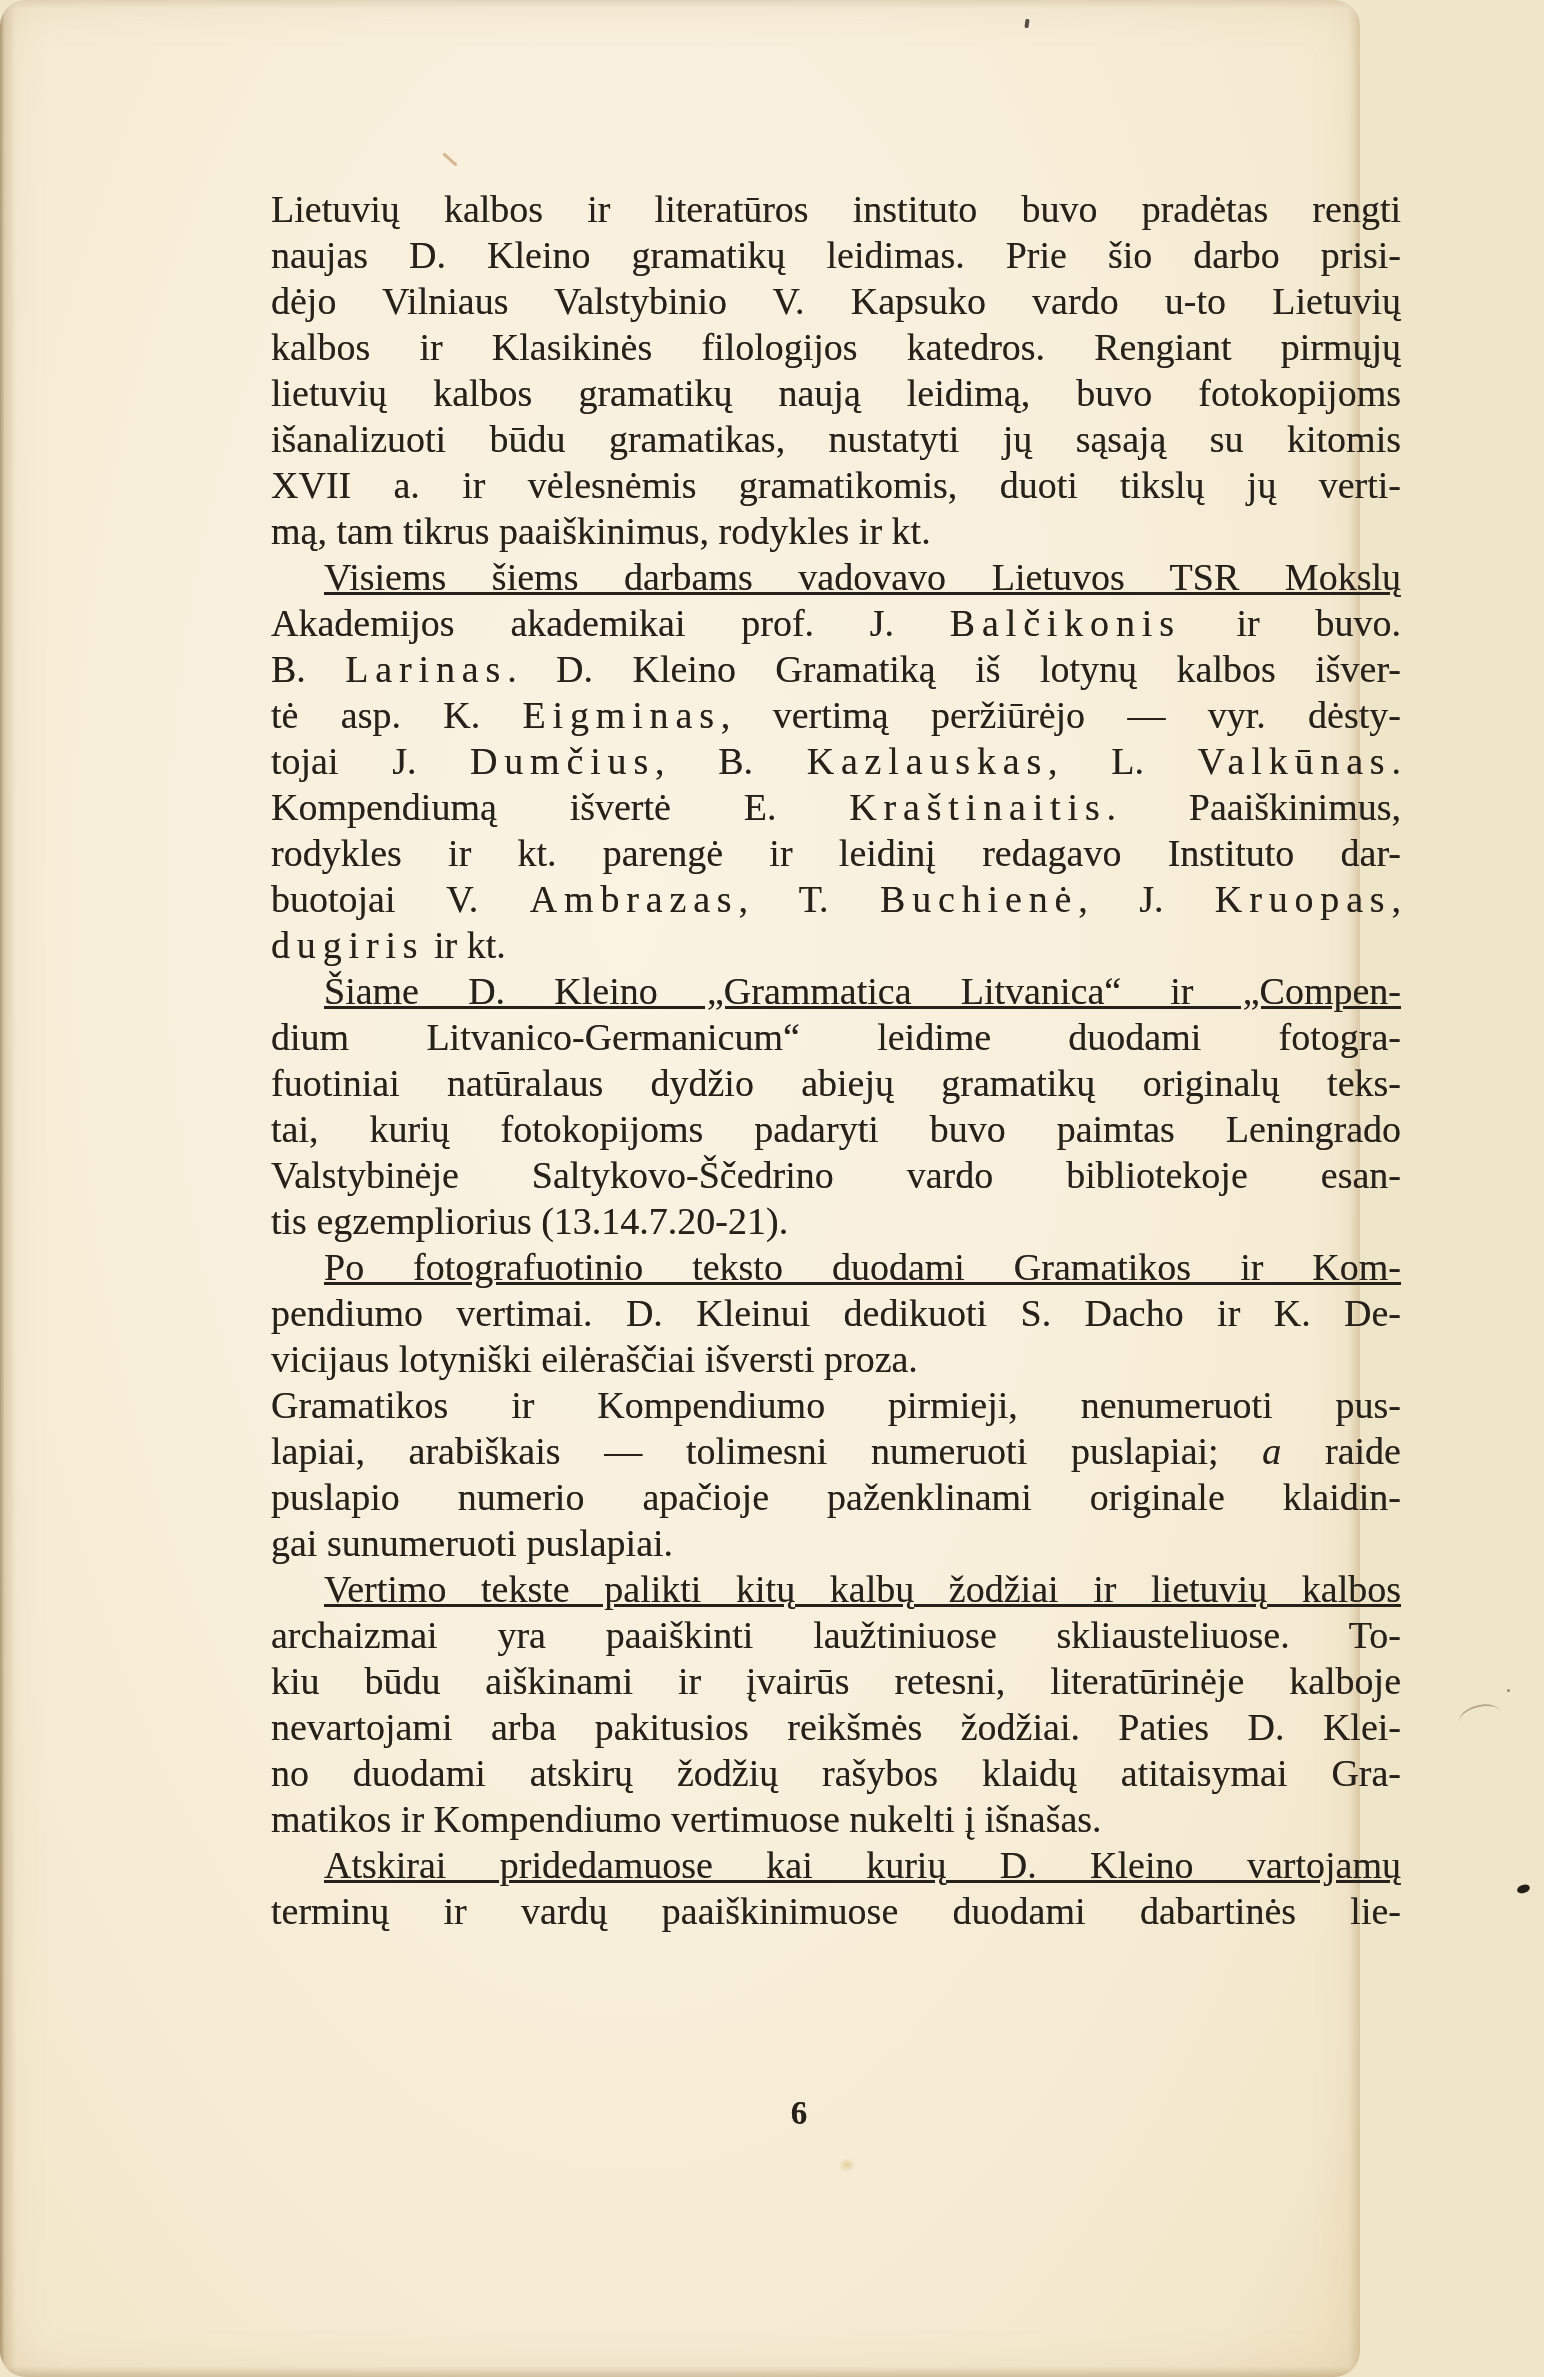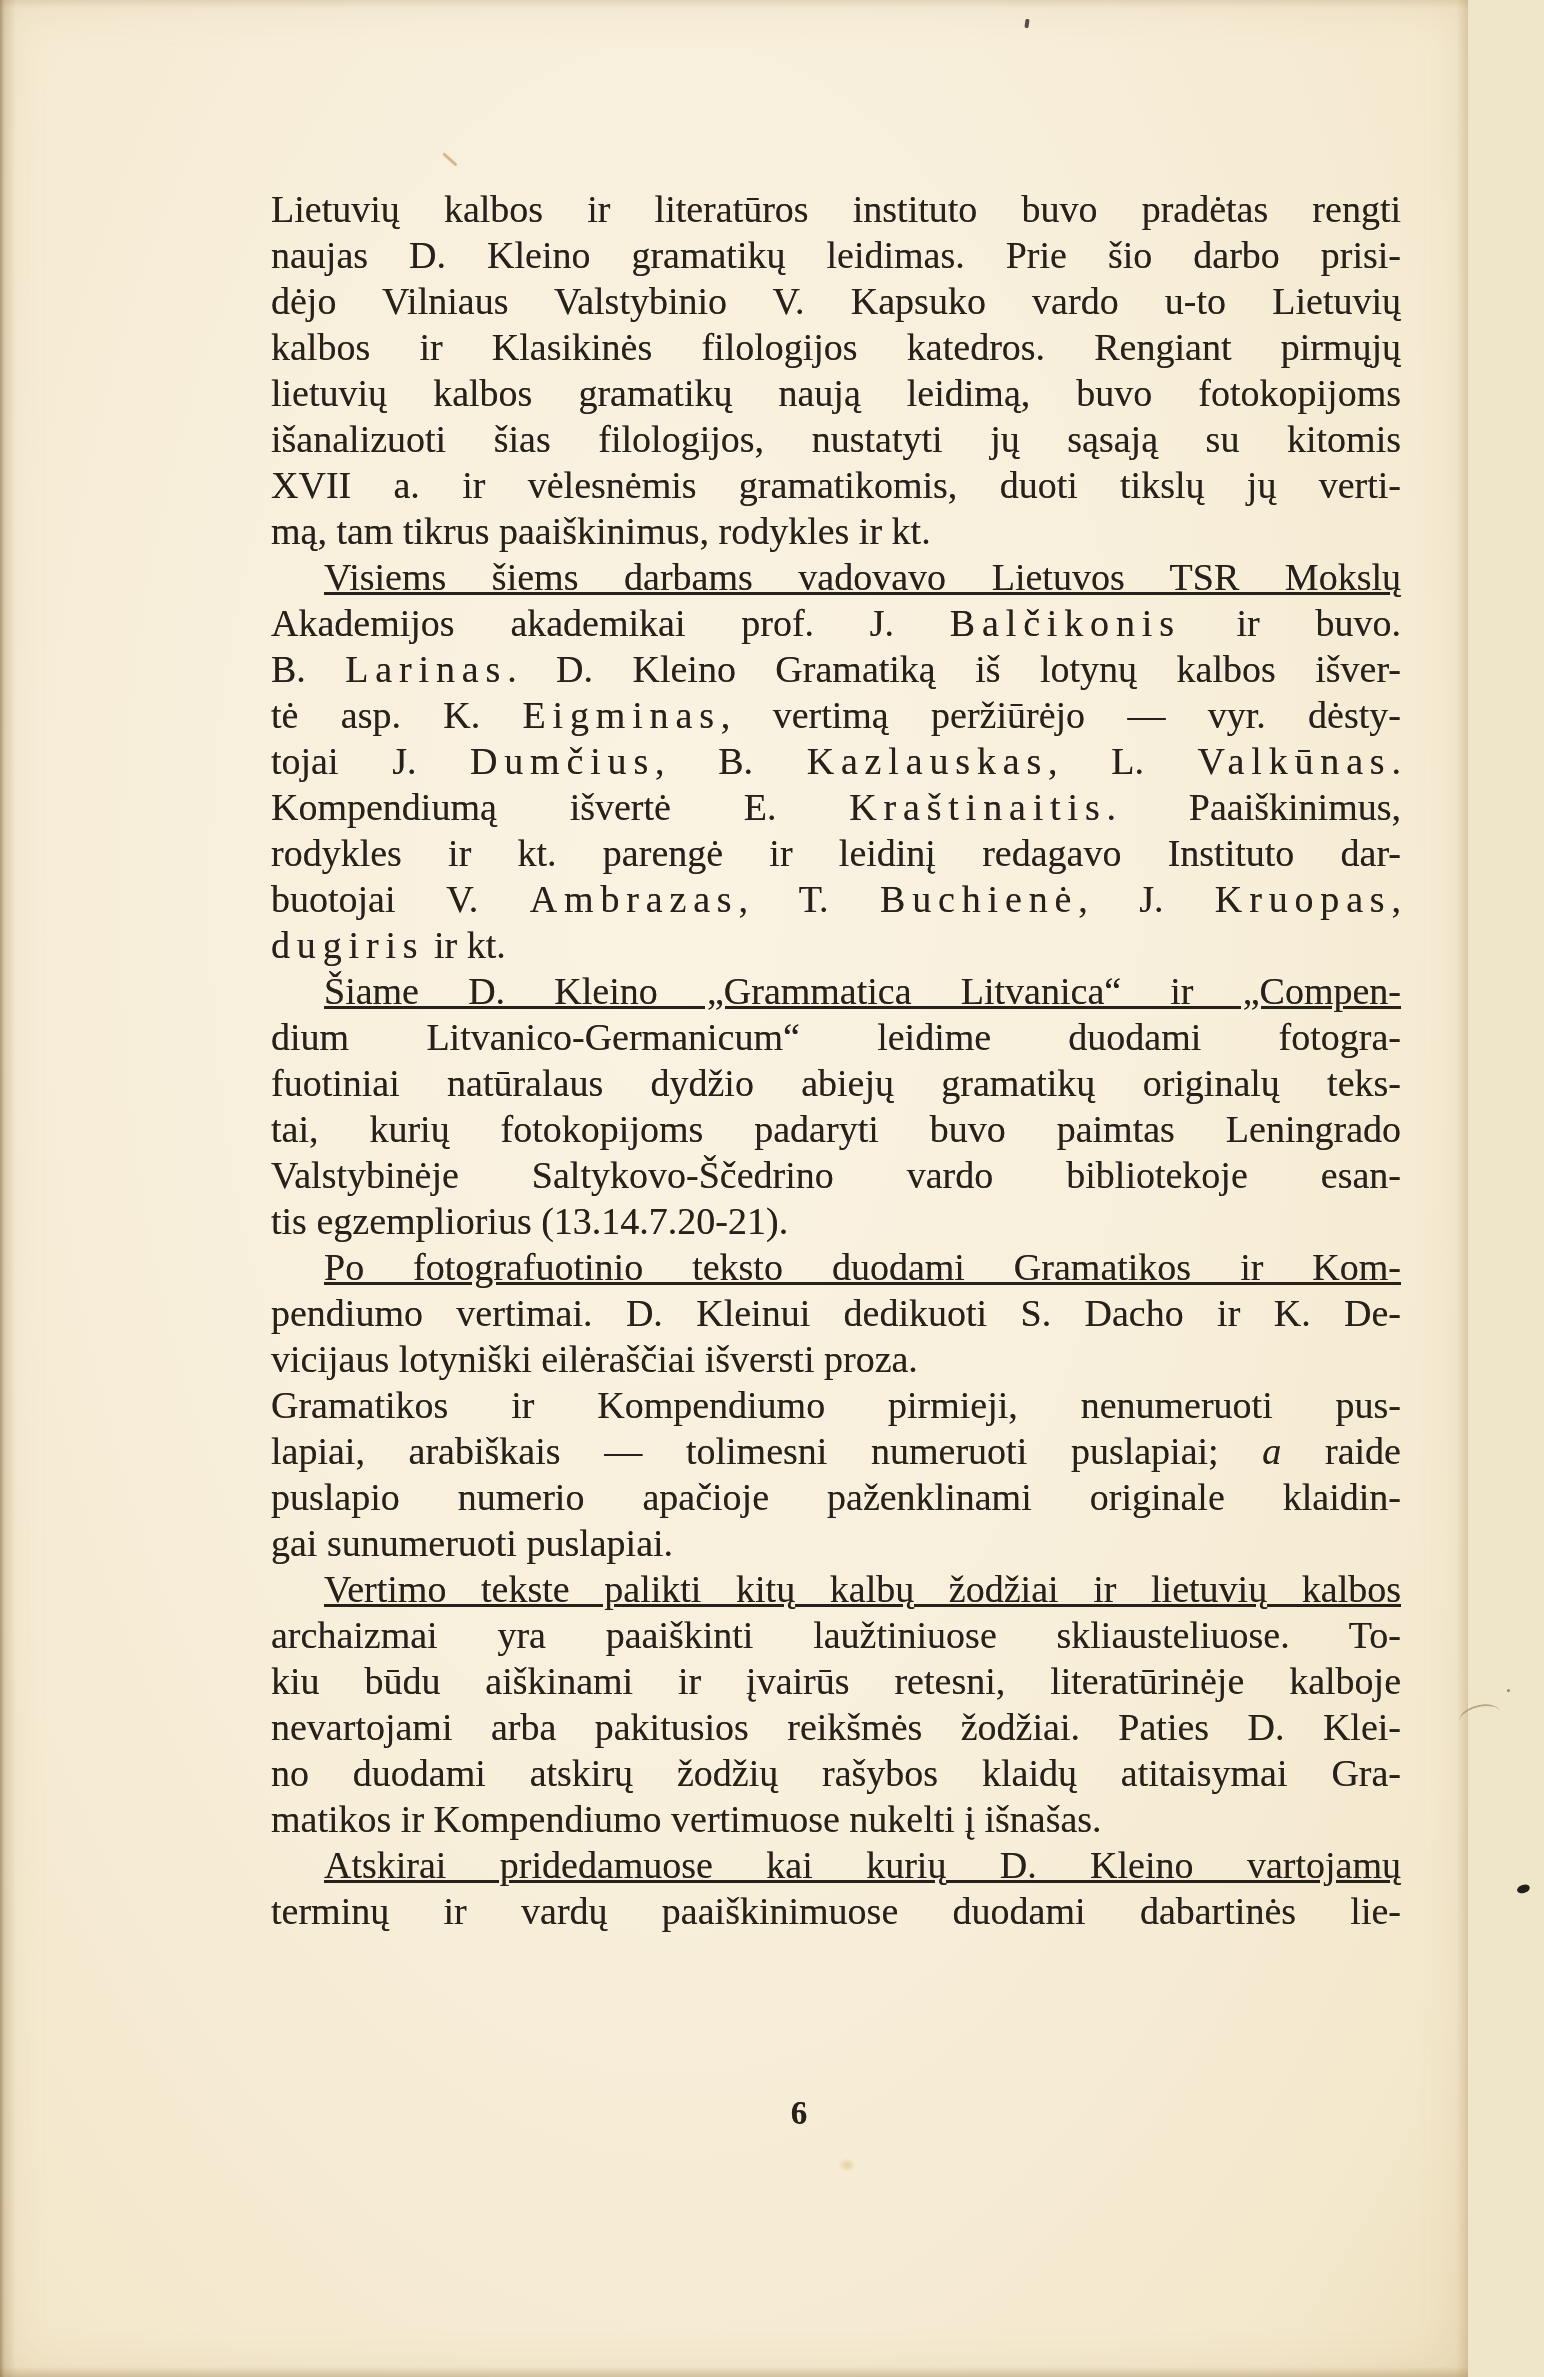--- a/index.html
+++ b/index.html
@@ -5,29 +5,30 @@
   html, body {
     margin: 0;
     padding: 0;
     width: 1544px;
     height: 2377px;
     overflow: hidden;
     background: #efe5c9;
   }
   .page {
     position: relative;
-    width: 1468px;
+    width: 1360px;
     height: 2377px;
     background:
       linear-gradient(90deg, rgba(104,78,38,0.50) 0px, rgba(150,118,65,0.22) 4.7px, rgba(0,0,0,0) 16px),
       linear-gradient(270deg, rgba(158,126,70,0.24) 0px, rgba(0,0,0,0) 11.6px),
       linear-gradient(180deg, rgba(140,110,60,0.14) 0px, rgba(0,0,0,0) 8.4px),
       linear-gradient(0deg, rgba(136,106,56,0.28) 0px, rgba(0,0,0,0) 10.5px),
       radial-gradient(ellipse at 46% 38%, #faf3e2 0%, #f8efdb 48%, #f3e7cb 88%, #eddfbd 100%);
     box-shadow: inset 0 0 47px rgba(165,135,85,0.18);
+    border-radius: 26px;
   }
   .textblock {
     position: absolute;
     left: 271px;
     top: 186px;
     width: 1130px;
     color: #26211a;
   }
   .line {
     font-family: "Liberation Serif", serif;
@@ -92,21 +93,21 @@
 <body>
 
 <div class="page">
 
   <div class="textblock">
       <div class="line"><span>Lietuvių kalbos ir literatūros instituto buvo pradėtas rengti</span></div>
       <div class="line"><span>naujas D. Kleino gramatikų leidimas. Prie šio darbo prisi-</span></div>
       <div class="line"><span>dėjo Vilniaus Valstybinio V. Kapsuko vardo u-to Lietuvių</span></div>
       <div class="line"><span>kalbos ir Klasikinės filologijos katedros. Rengiant pirmųjų</span></div>
       <div class="line"><span>lietuvių kalbos gramatikų naują leidimą, buvo fotokopijoms</span></div>
-      <div class="line"><span>išanalizuoti šias filologijos, nustatyti jų sąsają su kitomis</span></div>
+      <div class="line"><span>išanalizuoti būdu gramatikas, nustatyti jų sąsają su kitomis</span></div>
       <div class="line"><span>XVII a. ir vėlesnėmis gramatikomis, duoti tikslų jų verti-</span></div>
       <div class="line end"><span>mą, tam tikrus paaiškinimus, rodykles ir kt.</span></div>
       <div class="line ind"><span>Visiems šiems darbams vadovavo Lietuvos TSR Mokslų</span></div>
       <div class="line"><span>Akademijos akademikai prof. J. </span><span class="sp">Balčikonis</span><span> ir buvo.</span></div>
       <div class="line"><span>B. </span><span class="sp">Larinas</span><span>. D. Kleino Gramatiką iš lotynų kalbos išver-</span></div>
       <div class="line"><span>tė asp. K. </span><span class="sp">Eigminas</span><span>, vertimą peržiūrėjo — vyr. dėsty-</span></div>
       <div class="line"><span>tojai J. </span><span class="sp">Dumčius</span><span>, B. </span><span class="sp">Kazlauskas</span><span>, L. </span><span class="sp">Valkūnas</span><span>.</span></div>
       <div class="line"><span>Kompendiumą išvertė E. </span><span class="sp">Kraštinaitis</span><span>. Paaiškinimus,</span></div>
       <div class="line"><span>rodykles ir kt. parengė ir leidinį redagavo Instituto dar-</span></div>
       <div class="line"><span>buotojai V. </span><span class="sp">Ambrazas</span><span>, T. </span><span class="sp">Buchienė</span><span>, J. </span><span class="sp">Kruopas</span><span>,</span></div>

